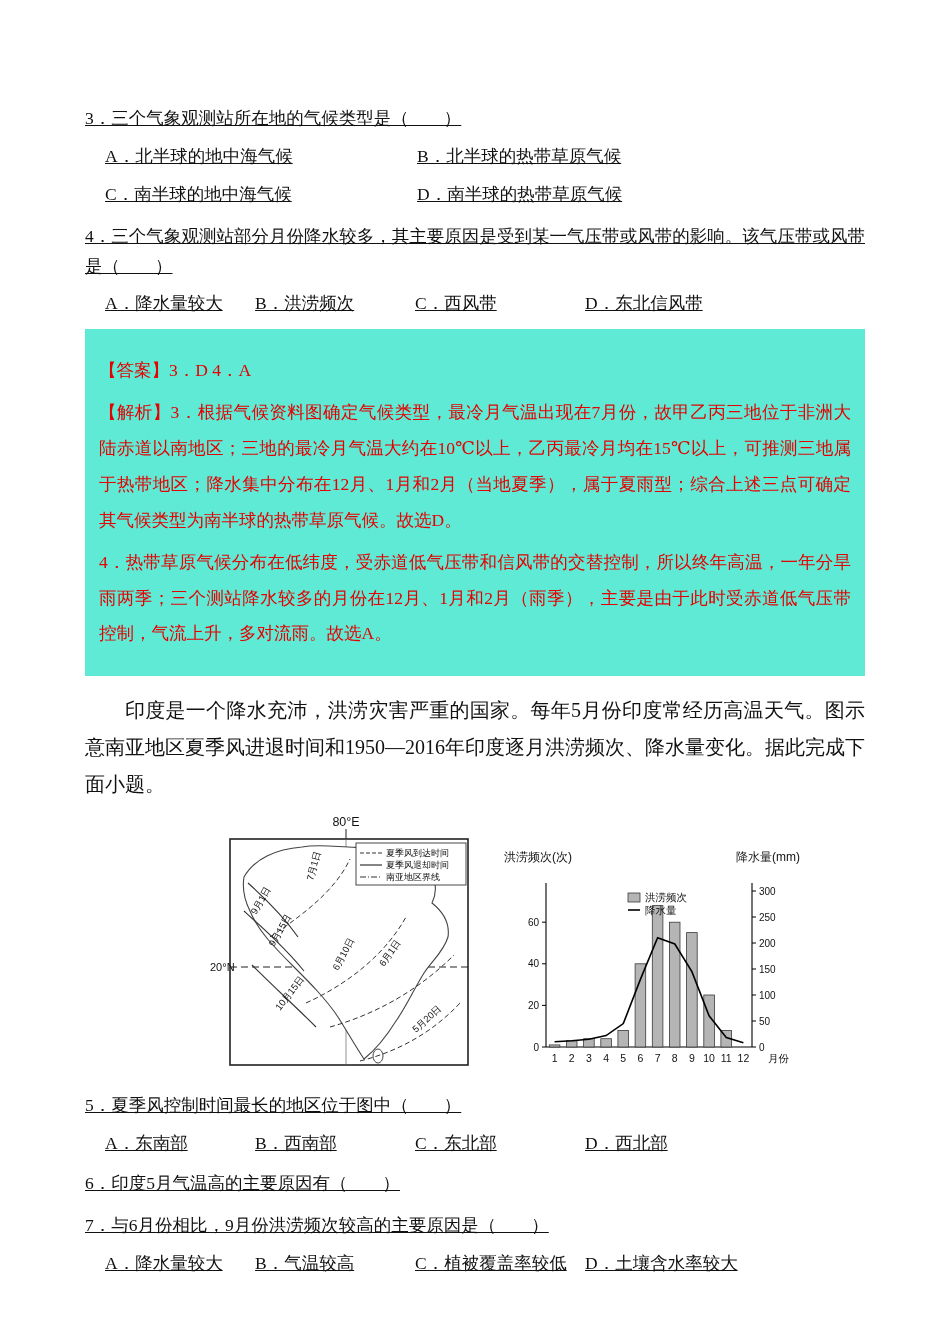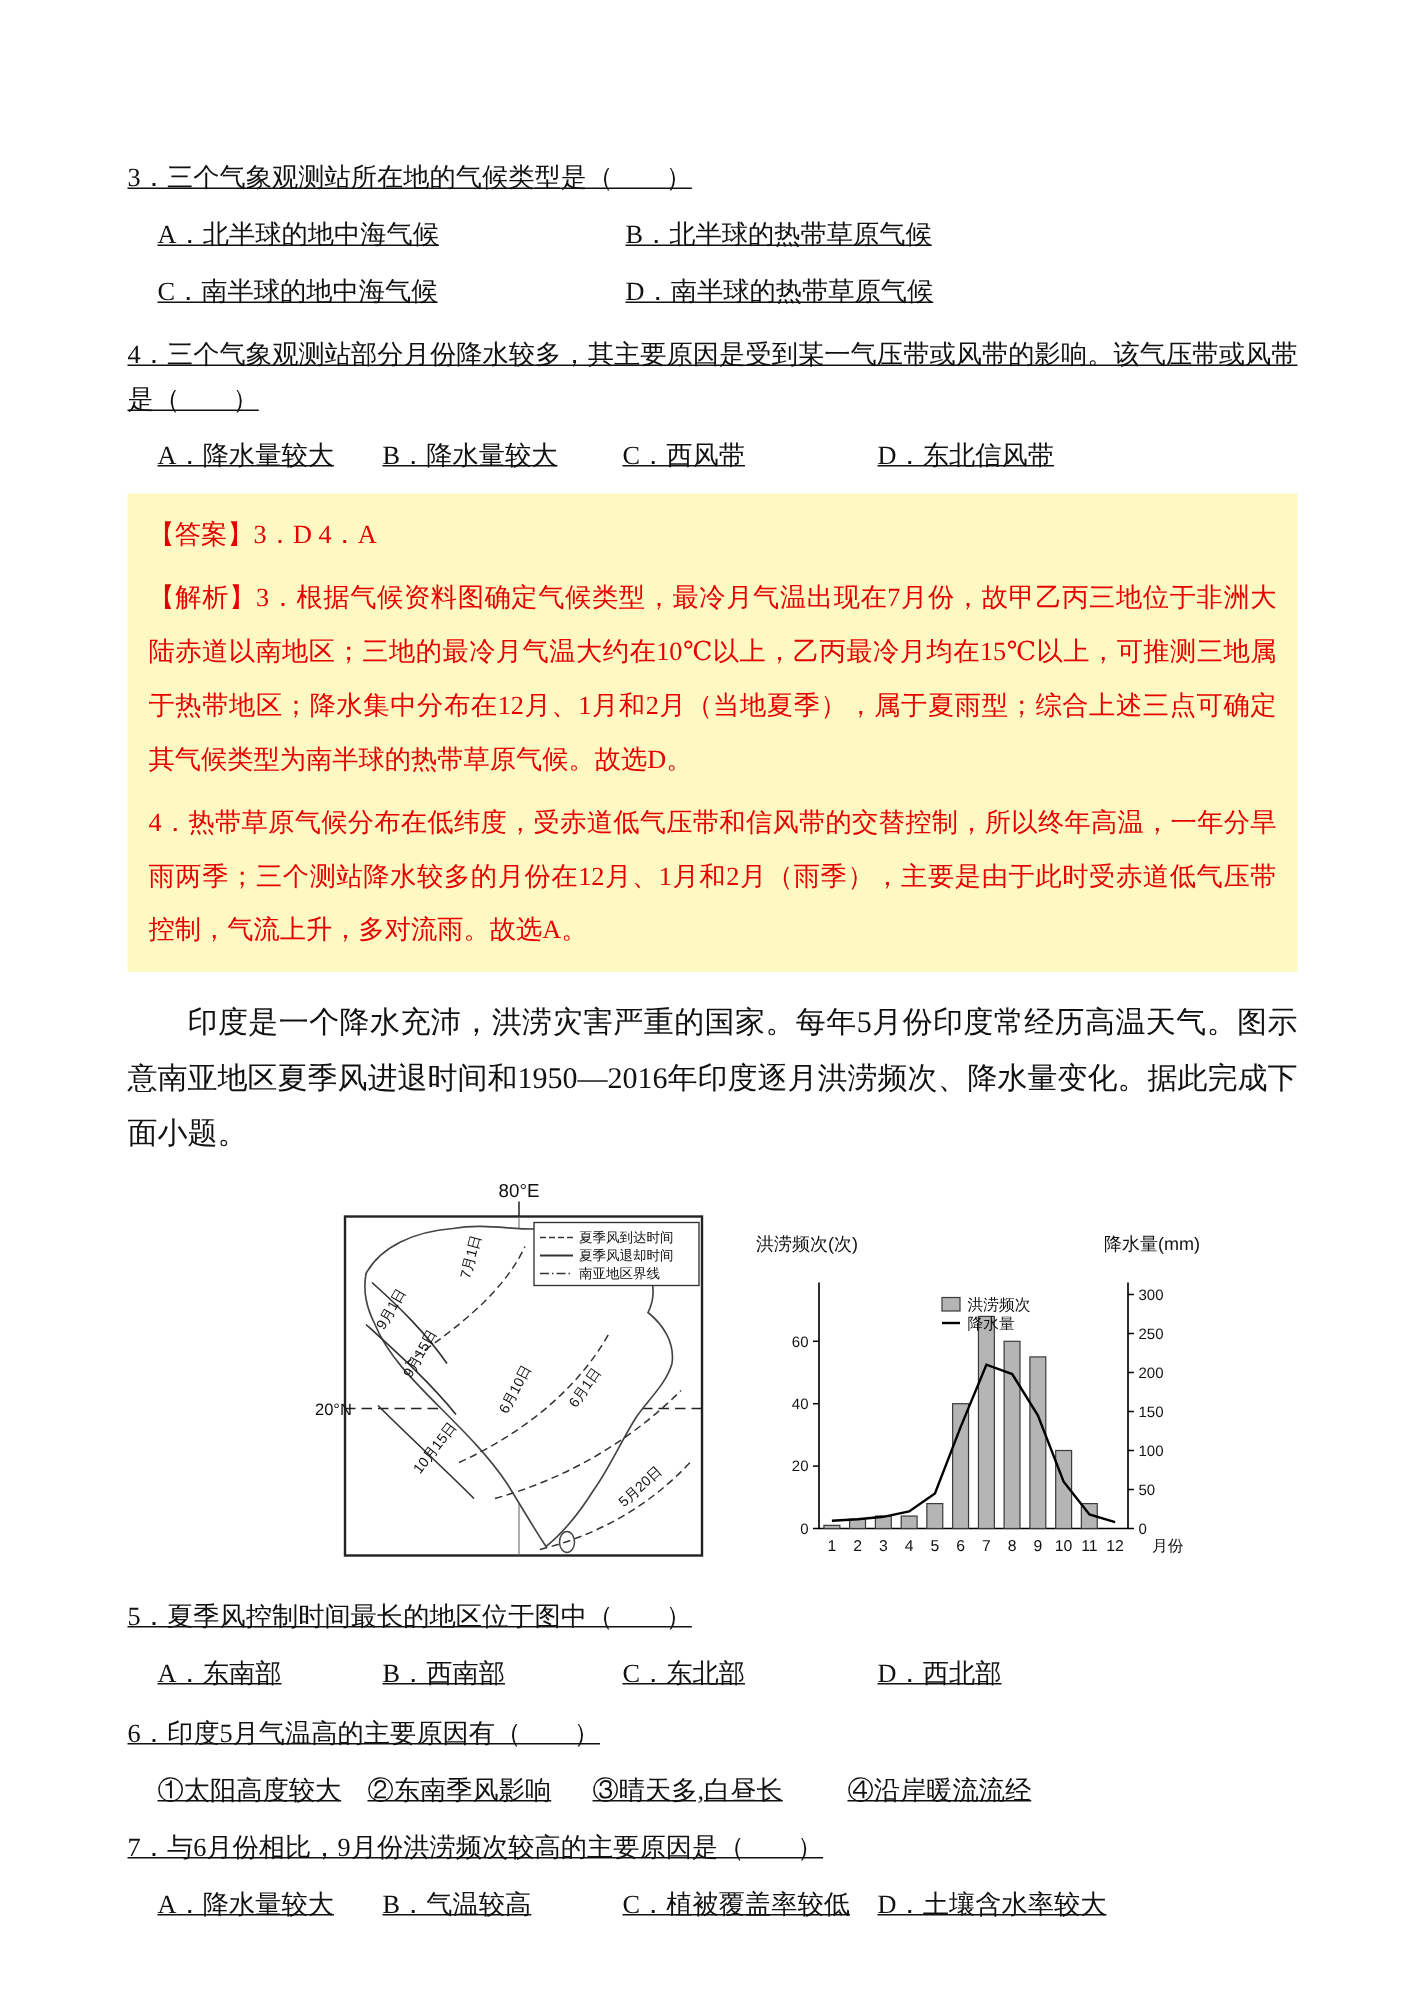--- a/index.html
+++ b/index.html
@@ -20,22 +20,22 @@
   }
   .opt-row{display:flex;padding-left:20px;font-size:17.5px;margin:0 0 14px 0;}
   .opt-row .w1{display:inline-block;width:150px;}
   .opt-row .w2{display:inline-block;width:160px;}
   .opt-row .w3{display:inline-block;width:170px;}
   .items-row{display:flex;padding-left:20px;font-size:17.5px;margin:0 0 12px 0;}
   .items-row .w1{display:inline-block;width:140px;}
   .items-row .w2{display:inline-block;width:150px;}
   .items-row .w3{display:inline-block;width:170px;}
   .answer-block{
-    background:#fef9c3;color:#e60000;font-size:17.5px;line-height:2.05;
-    padding:10px 14px;margin:4px 0 16px 0;text-align:justify;
+    background:#5eead4;color:#e60000;font-size:17.5px;line-height:2.05;
+    padding:24px 14px;margin:4px 0 16px 0;text-align:justify;
   }
   .answer-block p{margin:0 0 6px 0;}
   .answer-block p:last-child{margin-bottom:0;}
   .passage{
     font-size:20px;line-height:1.85;text-indent:2em;
     text-align:justify;margin:0 0 12px 0;
   }
   .figures{
     display:flex;align-items:flex-end;gap:20px;
     margin:10px 0 18px 125px;
@@ -54,21 +54,21 @@
       <span>B．北半球的热带草原气候</span>
       <span>C．南半球的地中海气候</span>
       <span>D．南半球的热带草原气候</span>
     </div>
   </section>
 
   <section class="q">
     <p class="stem">4．三个气象观测站部分月份降水较多，其主要原因是受到某一气压带或风带的影响。该气压带或风带是（　　）</p>
     <div class="opt-row">
       <span class="w1">A．降水量较大</span>
-      <span class="w2">B．降水量较大</span>
+      <span class="w2">B．洪涝频次</span>
       <span class="w3">C．西风带</span>
       <span>D．东北信风带</span>
     </div>
   </section>
 
   <section class="answer-block">
     <p>【答案】3．D 4．A</p>
     <p>【解析】3．根据气候资料图确定气候类型，最冷月气温出现在7月份，故甲乙丙三地位于非洲大陆赤道以南地区；三地的最冷月气温大约在10℃以上，乙丙最冷月均在15℃以上，可推测三地属于热带地区；降水集中分布在12月、1月和2月（当地夏季），属于夏雨型；综合上述三点可确定其气候类型为南半球的热带草原气候。故选D。</p>
     <p>4．热带草原气候分布在低纬度，受赤道低气压带和信风带的交替控制，所以终年高温，一年分旱雨两季；三个测站降水较多的月份在12月、1月和2月（雨季），主要是由于此时受赤道低气压带控制，气流上升，多对流雨。故选A。</p>
   </section>
@@ -181,26 +181,20 @@
     <div class="opt-row">
       <span class="w1">A．东南部</span>
       <span class="w2">B．西南部</span>
       <span class="w3">C．东北部</span>
       <span>D．西北部</span>
     </div>
   </section>
 
   <section class="q">
     <p class="stem">6．印度5月气温高的主要原因有（　　）</p>
-    <div class="items-row">
-      <span class="w1">①太阳高度较大</span>
-      <span class="w2">②东南季风影响</span>
-      <span class="w3">③晴天多,白昼长</span>
-      <span>④沿岸暖流流经</span>
-    </div>
   </section>
 
   <section class="q">
     <p class="stem">7．与6月份相比，9月份洪涝频次较高的主要原因是（　　）</p>
     <div class="opt-row">
       <span class="w1">A．降水量较大</span>
       <span class="w2">B．气温较高</span>
       <span class="w3">C．植被覆盖率较低</span>
       <span>D．土壤含水率较大</span>
     </div>

